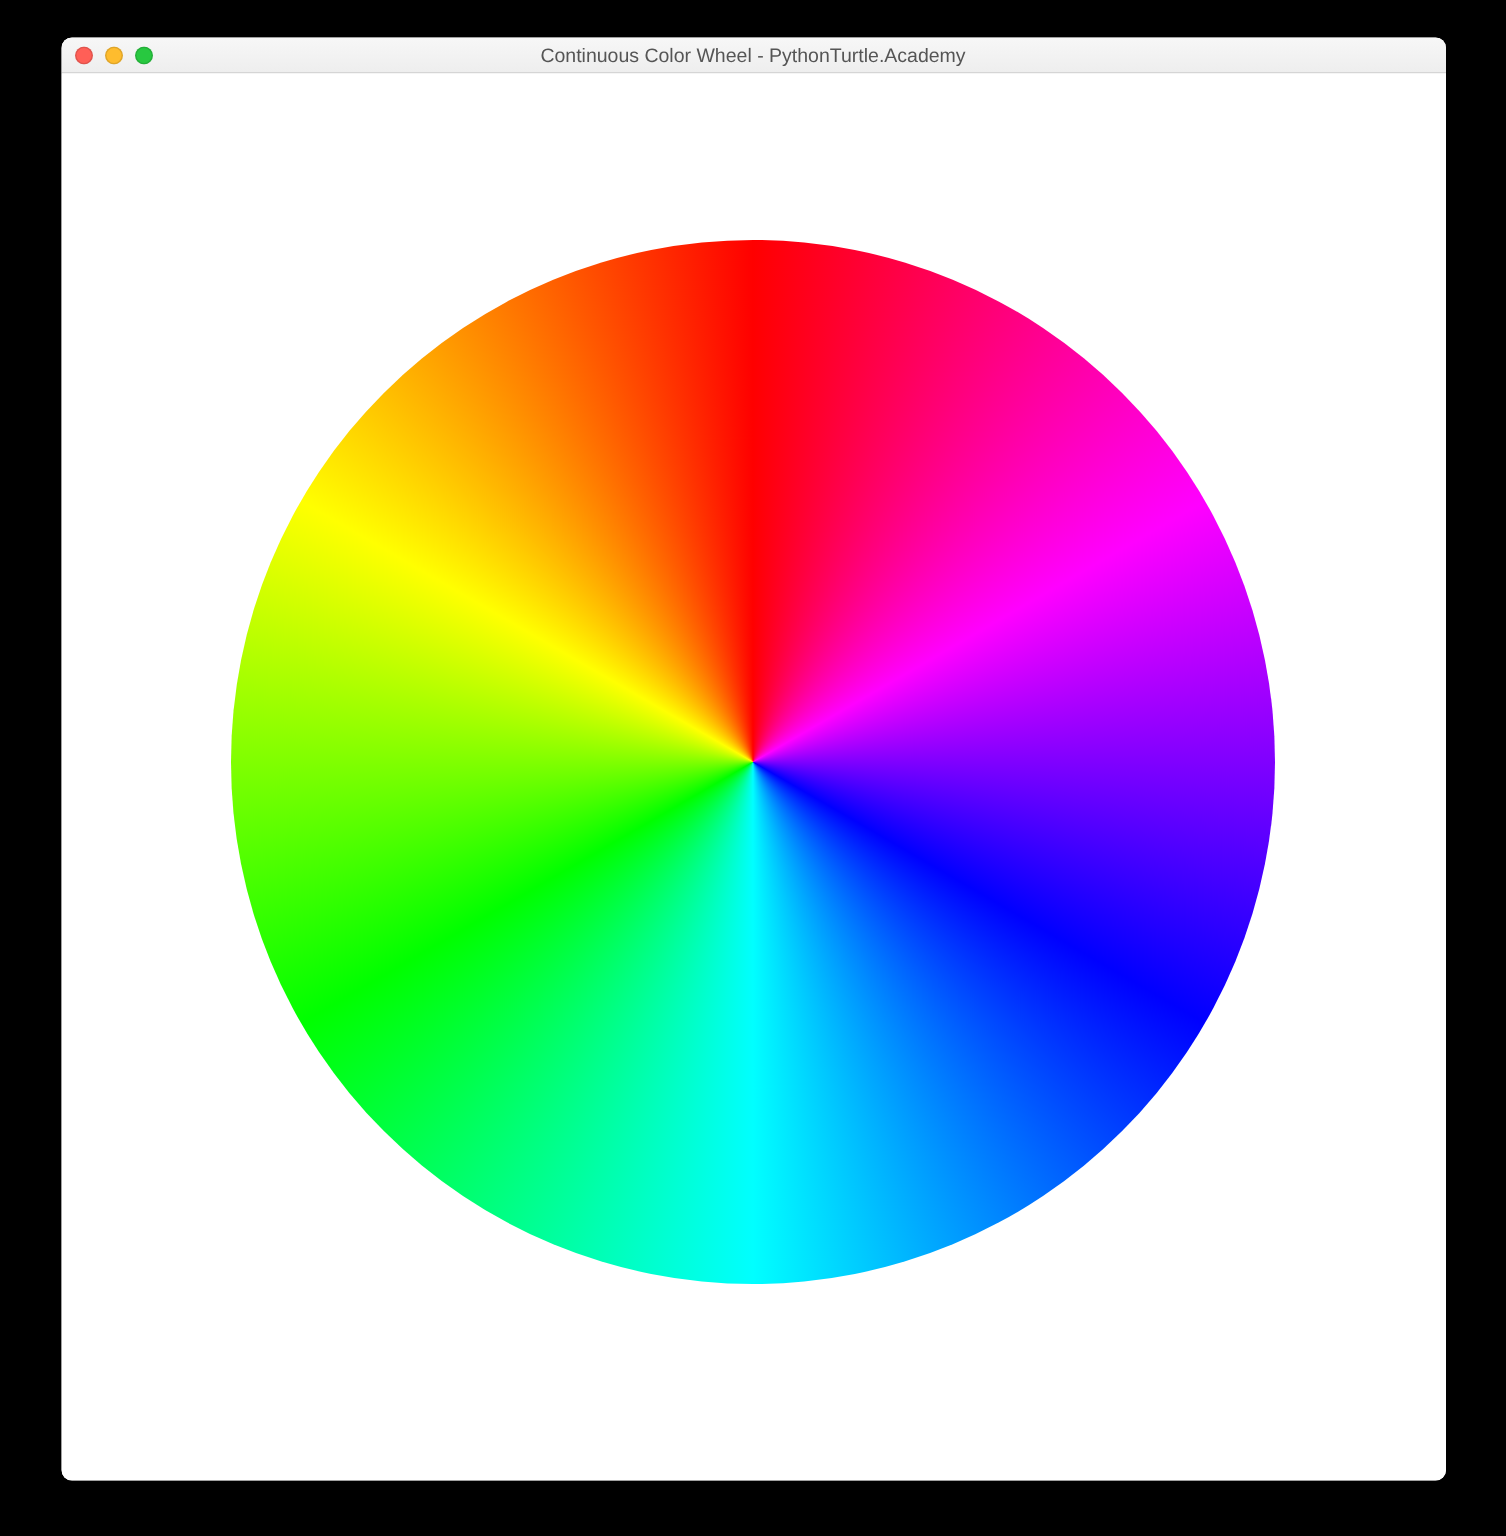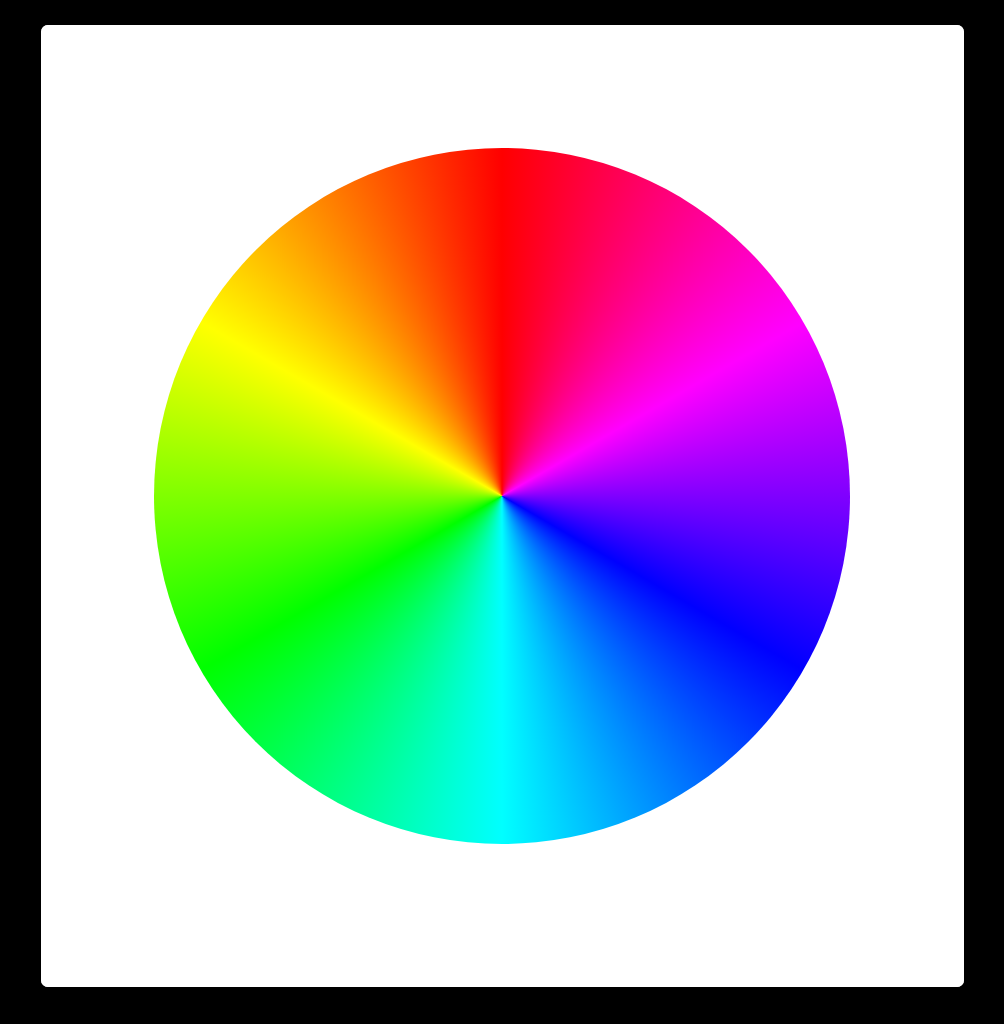--- a/index.html
+++ b/index.html
@@ -119,16 +119,24 @@
         hsl(195, 100%, 50%) 345deg,
         hsl(180, 100%, 50%) 360deg
       );
       margin-top: -20px;
     }
   </style>
 </head>
 <body>
 
 <div class="window">
+  <div class="titlebar">
+    <div class="traffic-lights">
+      <div class="tl tl-close" title="close"></div>
+      <div class="tl tl-min" title="minimize"></div>
+      <div class="tl tl-max" title="maximize"></div>
+    </div>
+    <div class="title-text">Continuous Color Wheel - PythonTurtle.Academy</div>
+  </div>
   <div class="canvas-area">
     <div class="color-wheel" aria-label="continuous-hsv-color-wheel"></div>
   </div>
 </div>
 
 </body></html>

